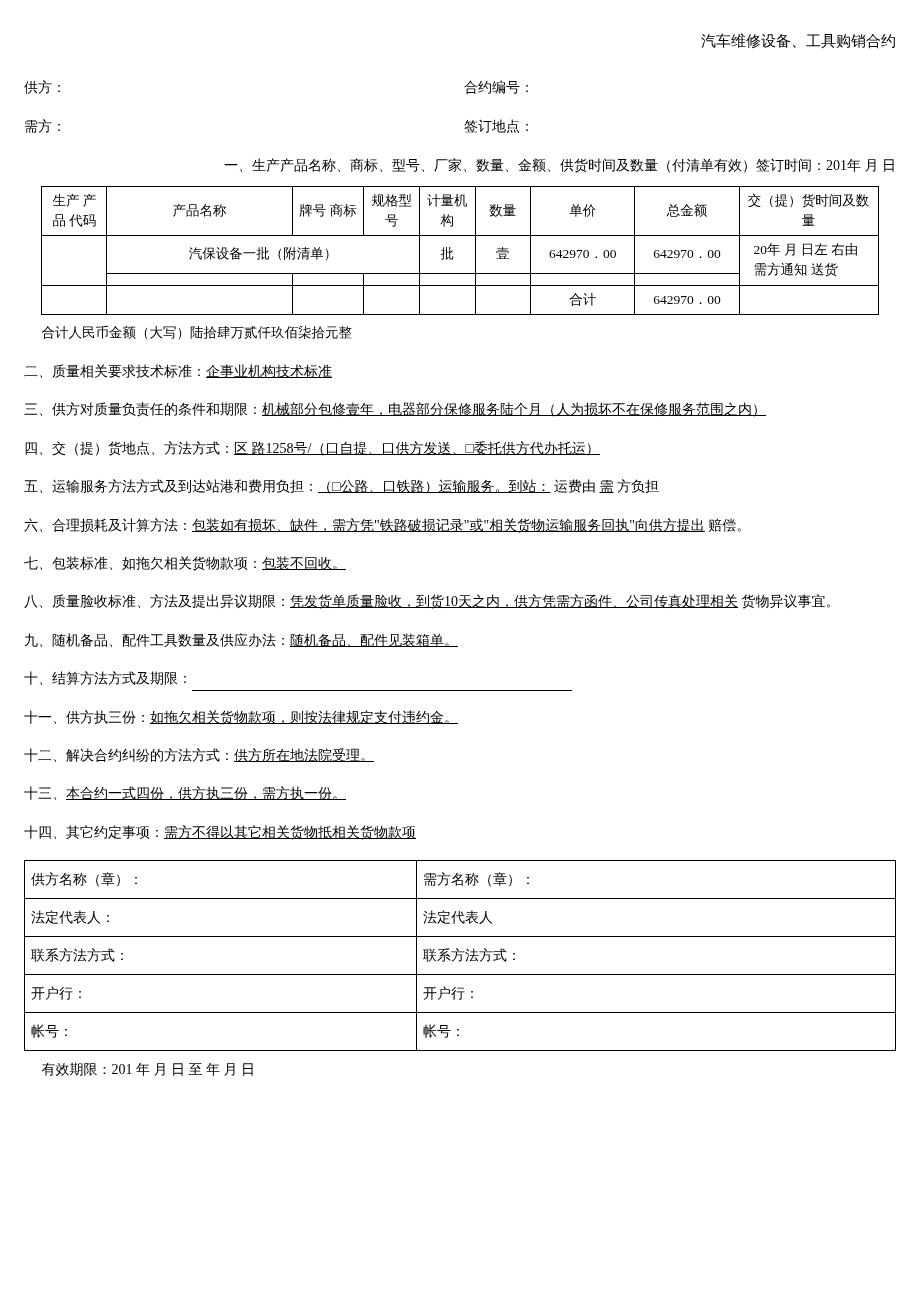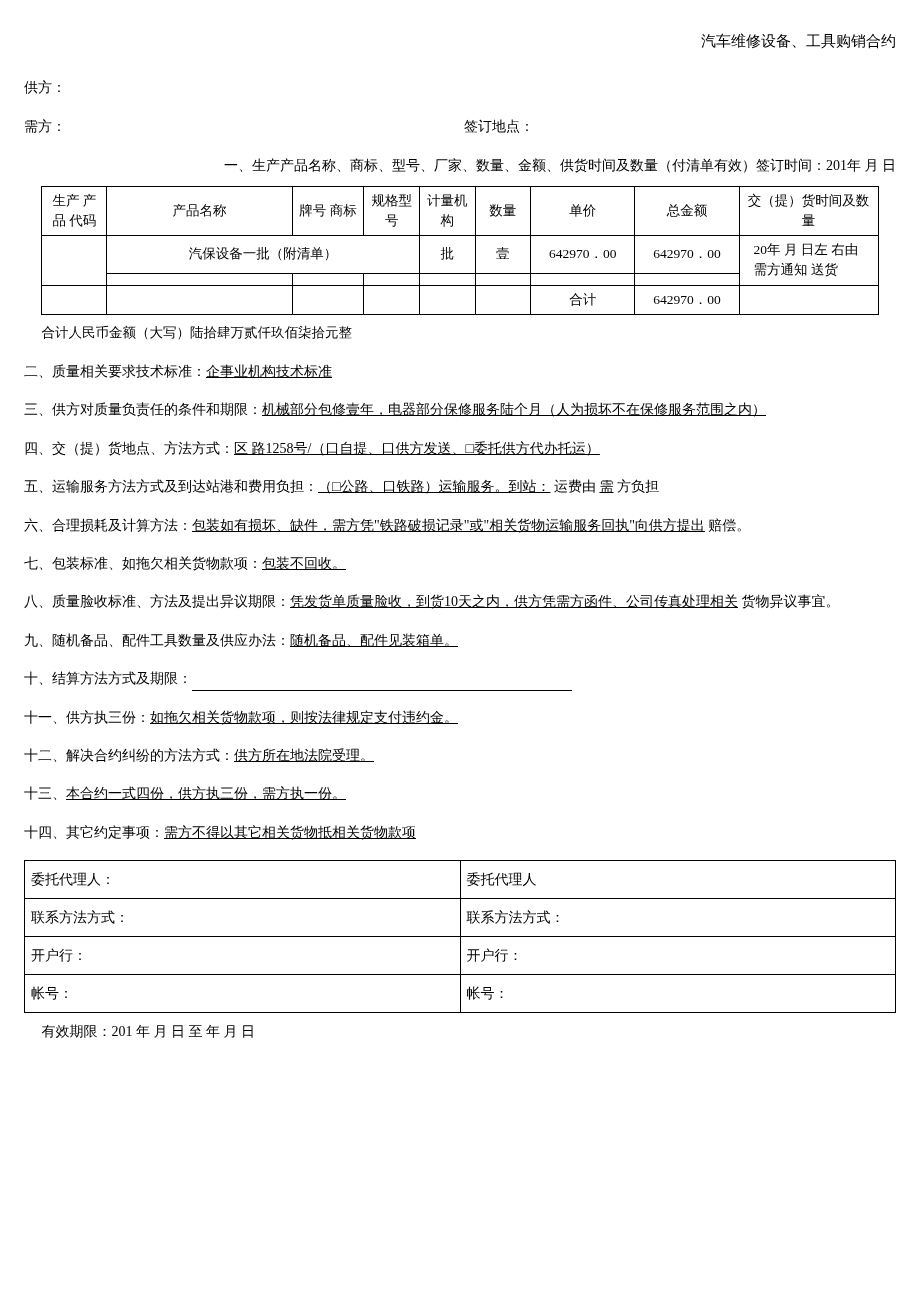--- a/index.html
+++ b/index.html
@@ -22,20 +22,21 @@
     table.sig td { text-align: left; padding: 8px 6px; font-size: 14px; }
     .validity { margin-left: 2%; margin-top: 0; }
   </style>
 </head>
 <body>
 
 <div class="title">汽车维修设备、工具购销合约</div>
 
 <div class="head-row">
   <div class="head-left">供方：</div>
+  <div class="head-right">合约编号：</div>
 </div>
 <div class="head-row">
   <div class="head-left">需方：</div>
   <div class="head-right">签订地点：</div>
 </div>
 
 <div class="section-1">一、生产产品名称、商标、型号、厂家、数量、金额、供货时间及数量（付清单有效）签订时间：201年 月 日</div>
 
 <table class="main-tbl">
   <tbody>
@@ -105,23 +106,27 @@
 <div class="clause"><span class="lbl">十一、供方执三份：</span><span class="u">如拖欠相关货物款项，则按法律规定支付违约金。</span></div>
 
 <div class="clause"><span class="lbl">十二、解决合约纠纷的方法方式：</span><span class="u">供方所在地法院受理。</span></div>
 
 <div class="clause"><span class="lbl">十三、</span><span class="u">本合约一式四份，供方执三份，需方执一份。</span></div>
 
 <div class="clause"><span class="lbl">十四、其它约定事项：</span><span class="u">需方不得以其它相关货物抵相关货物款项</span></div>
 
 <table class="sig">
   <tbody>
+      <tr>
+        <td style="width:45%">供方名称（章）：</td>
+        <td>需方名称（章）：</td>
+      </tr>
   <tr>
-        <td>委托代理人：</td>
-        <td>委托代理人</td>
+        <td>法定代表人：</td>
+        <td>法定代表人</td>
       </tr>
   <tr>
         <td>联系方法方式：</td>
         <td>联系方法方式：</td>
       </tr>
   <tr>
         <td>开户行：</td>
         <td>开户行：</td>
       </tr>
   <tr>

